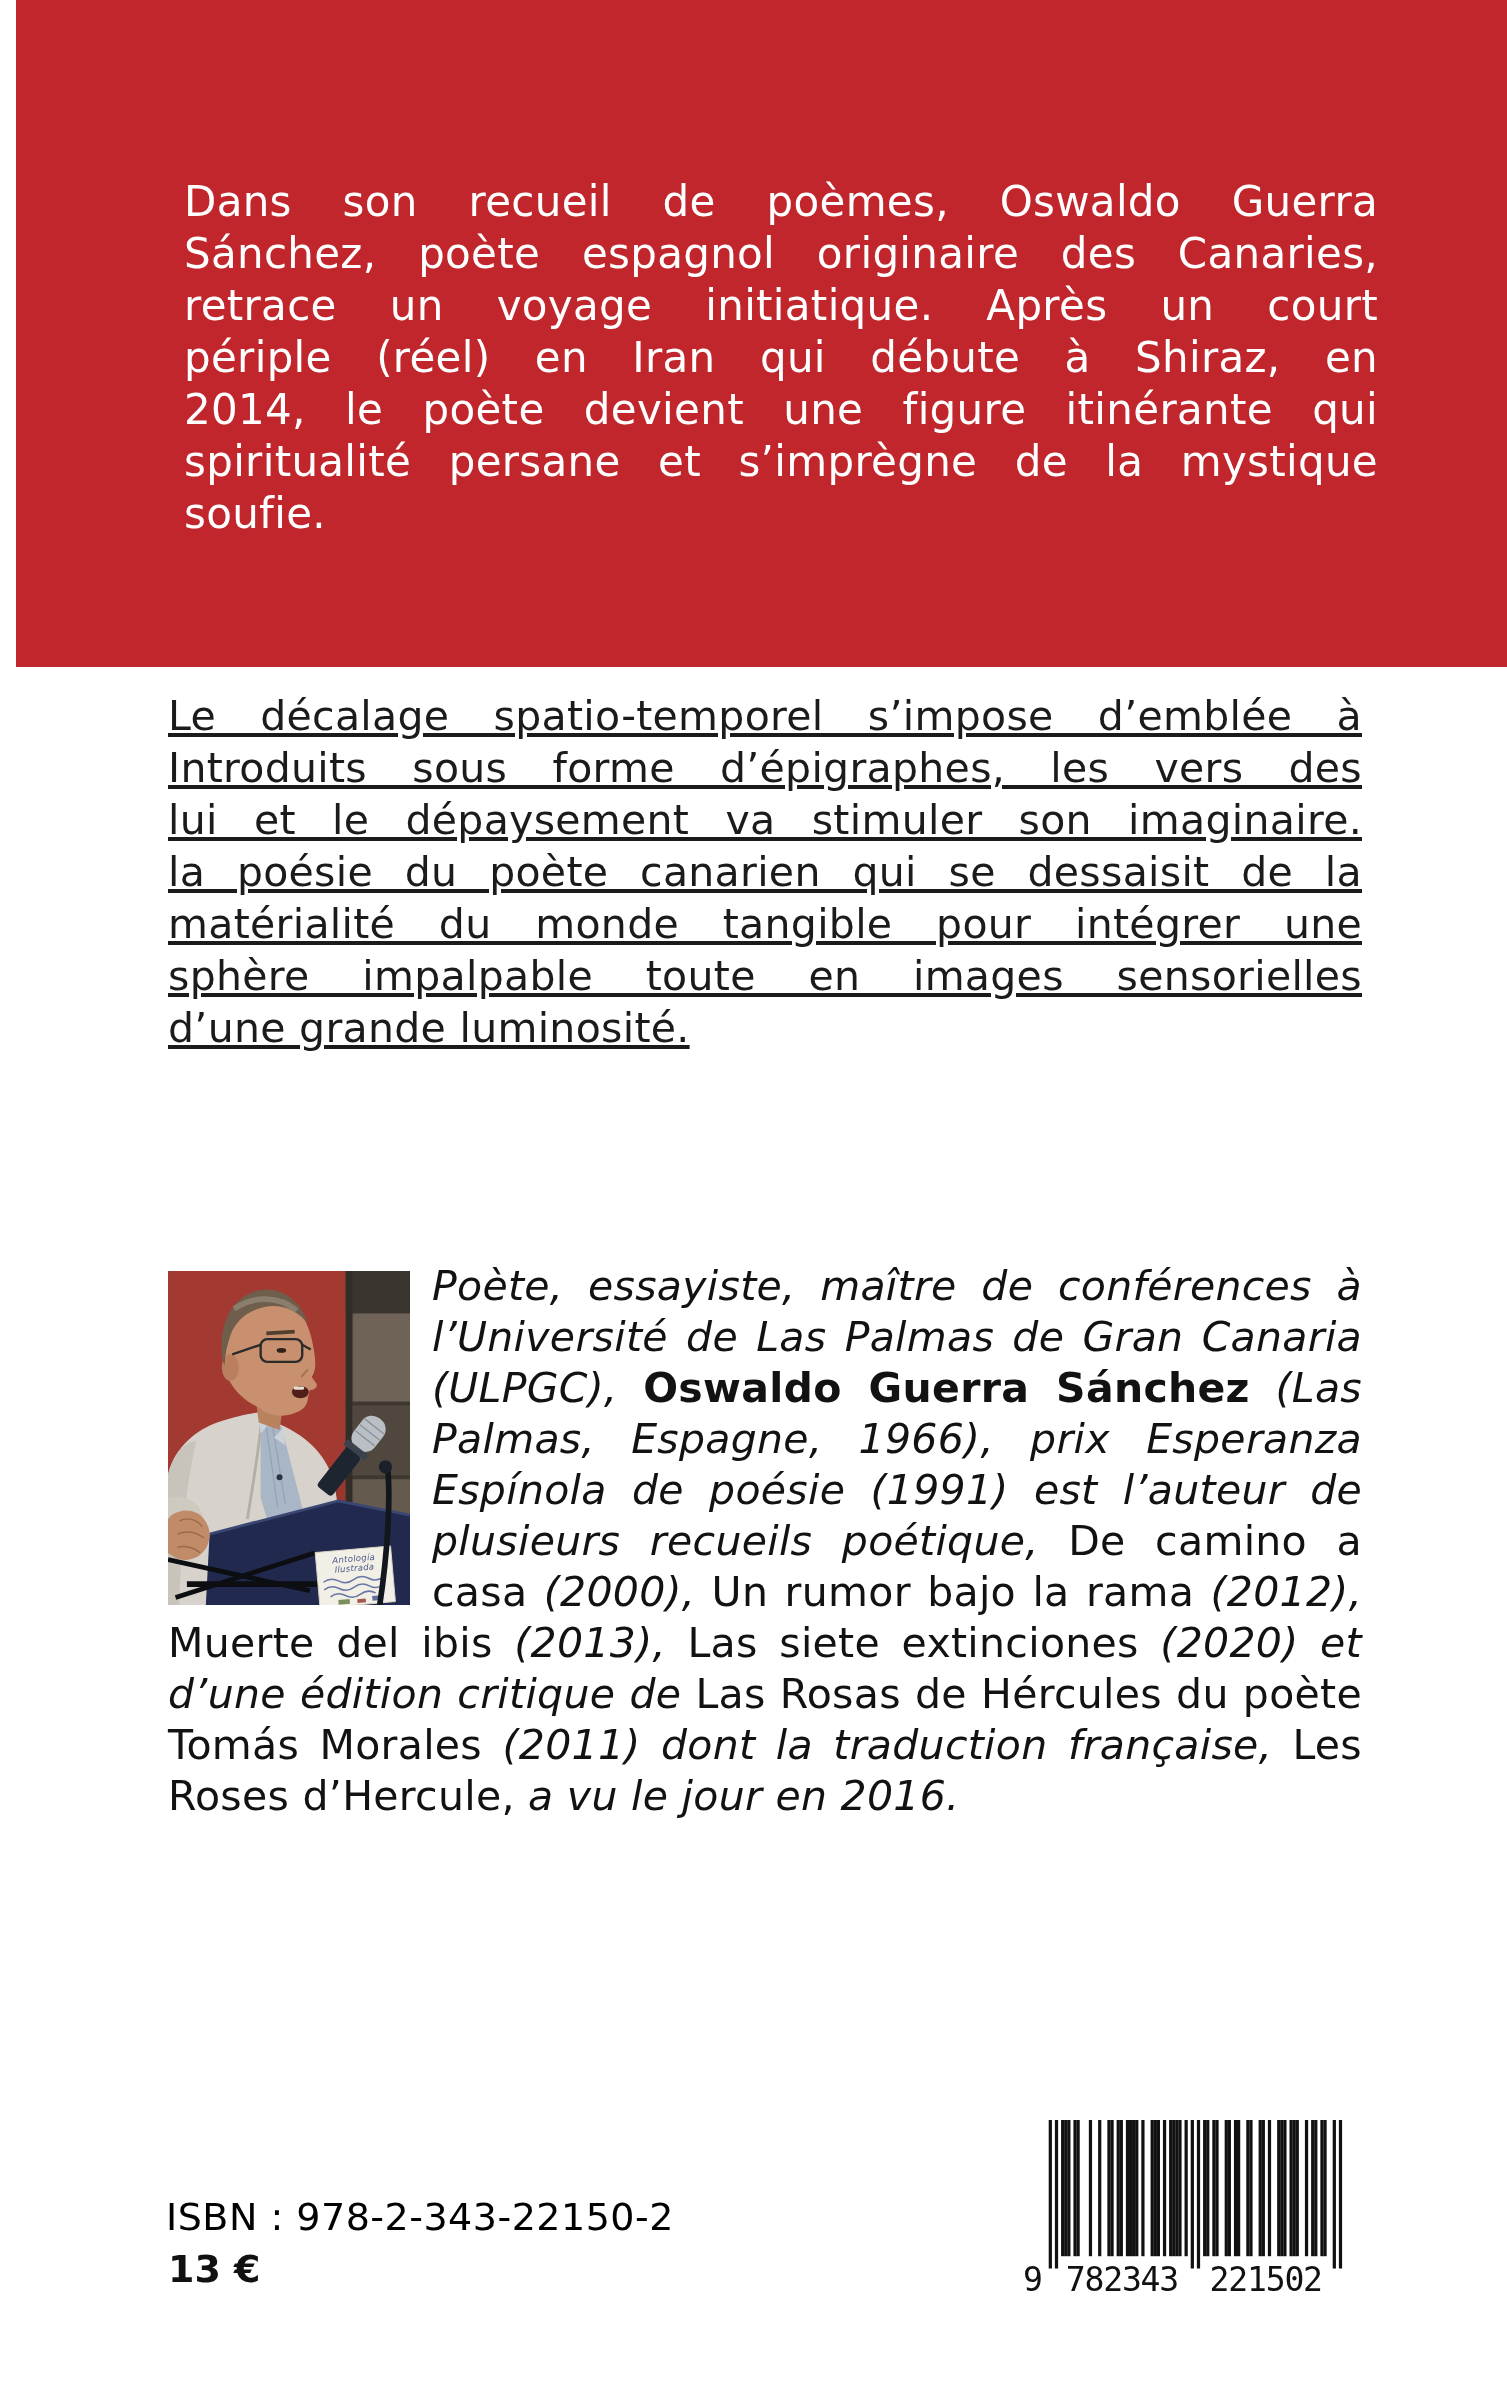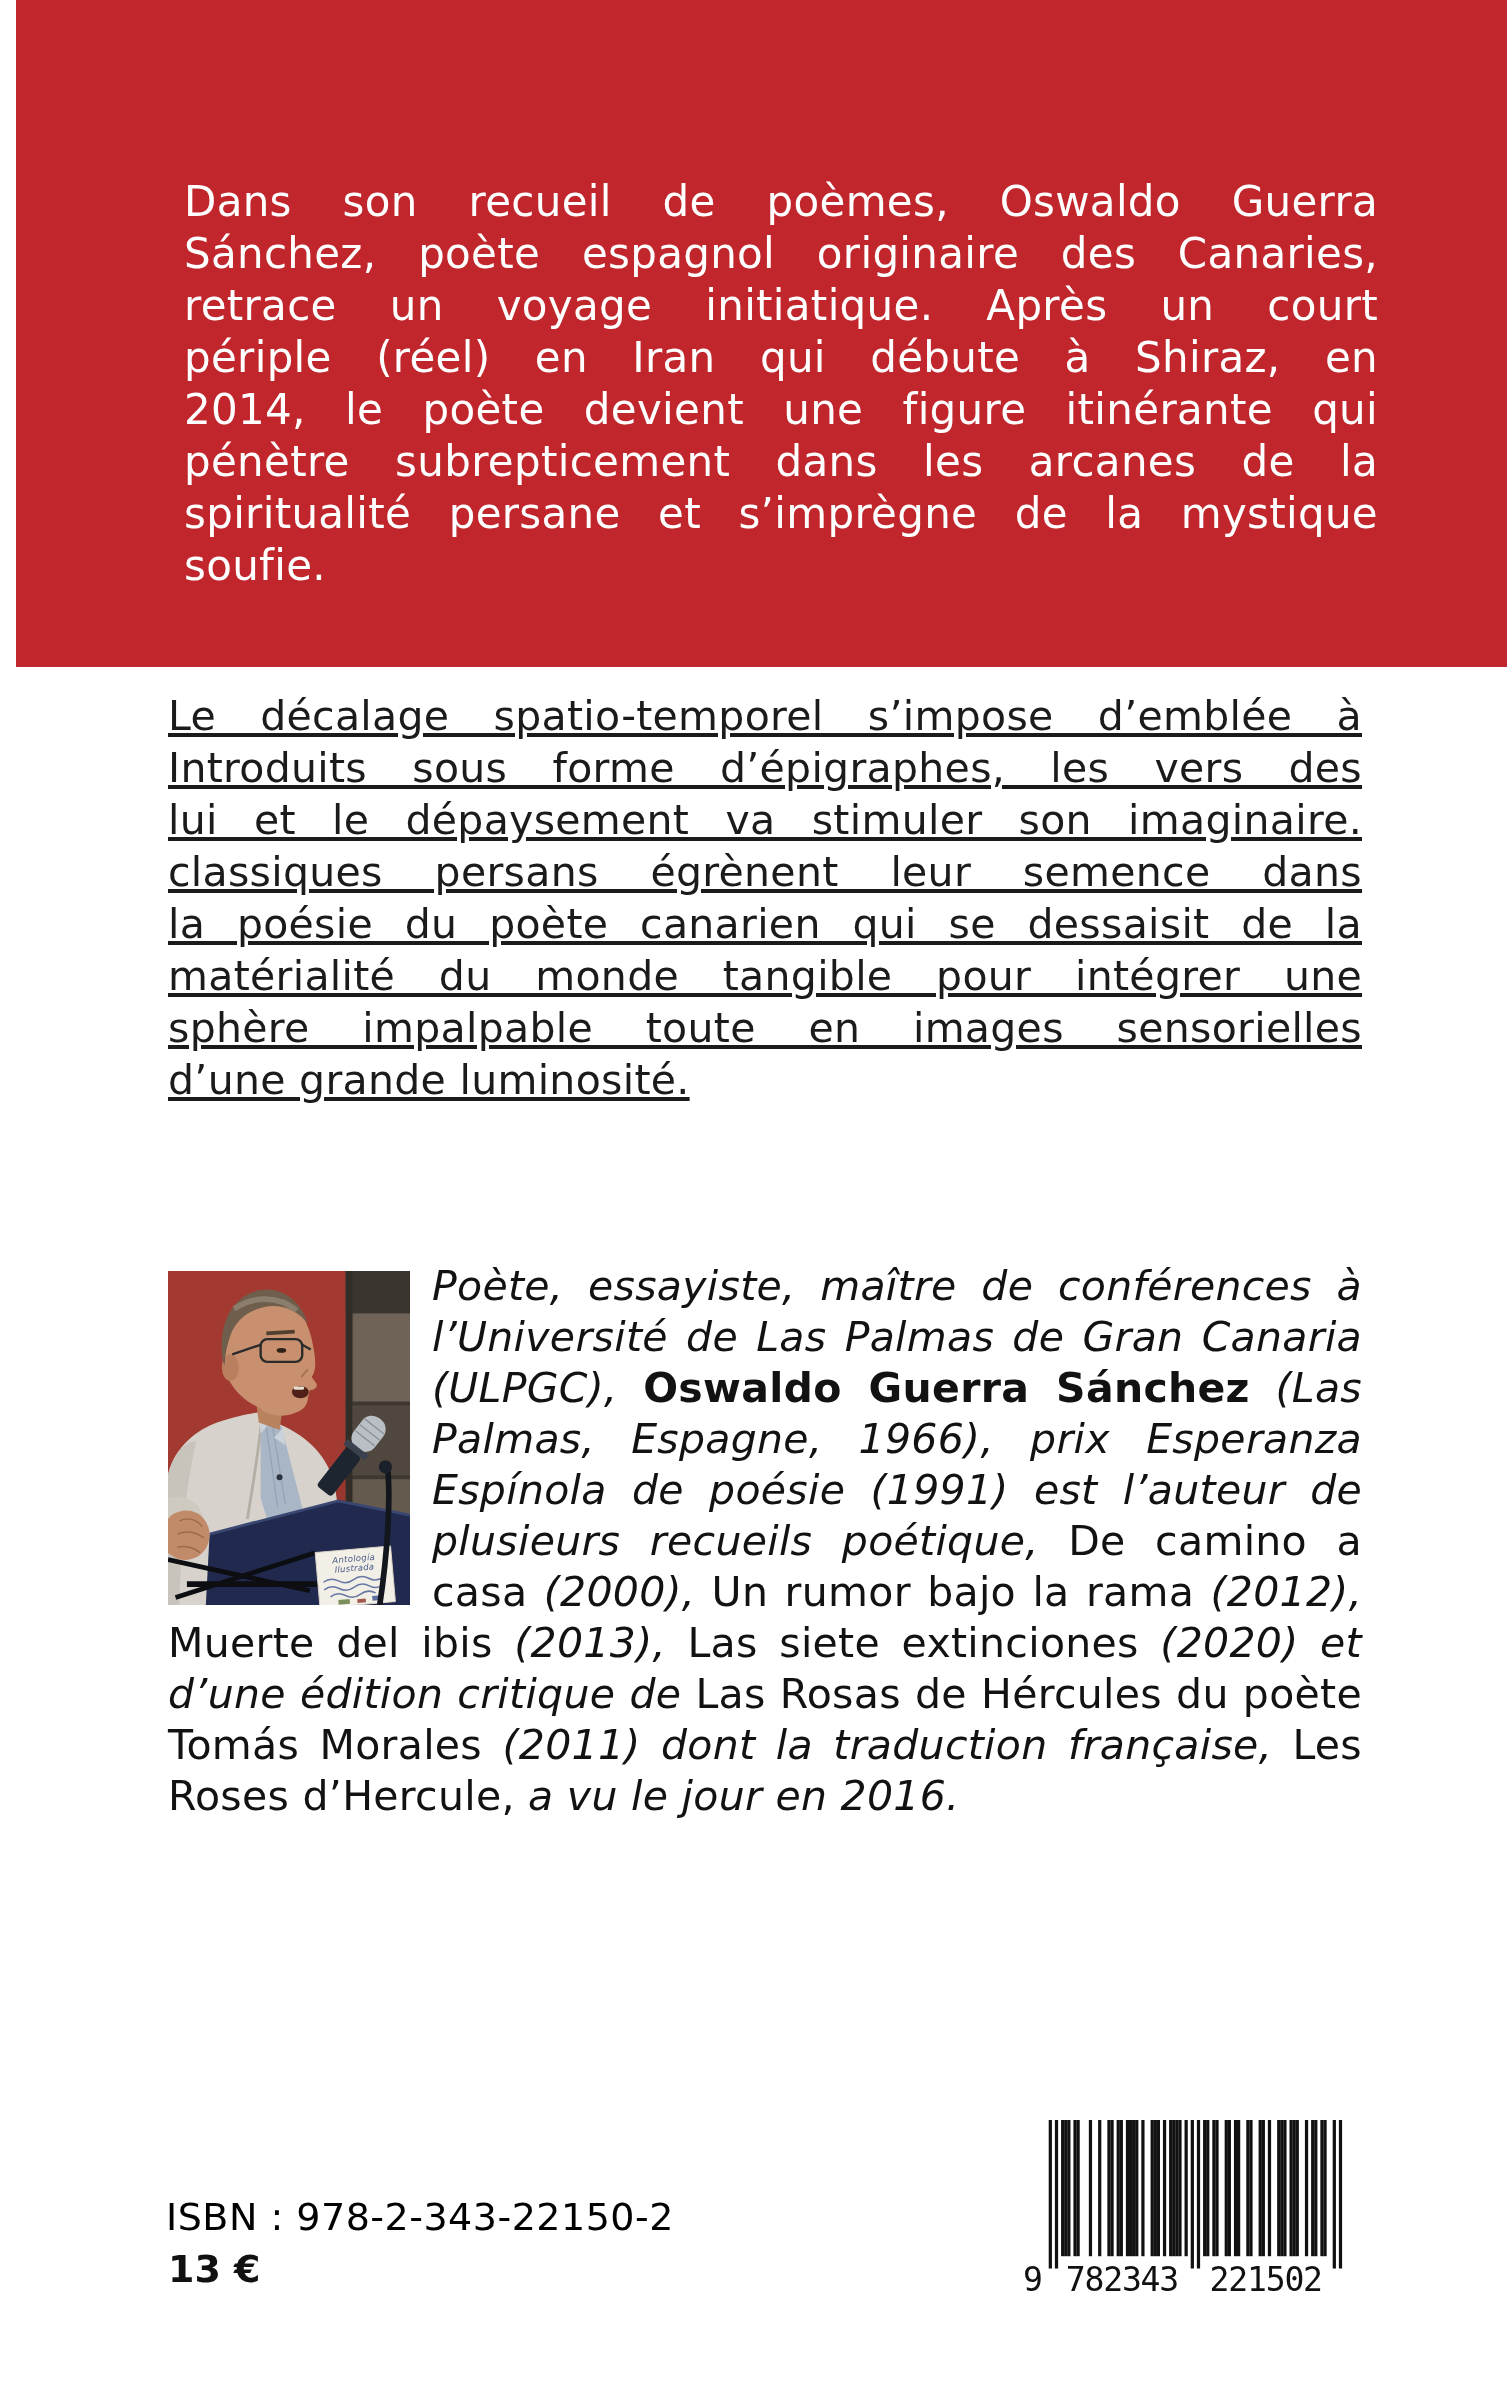--- a/index.html
+++ b/index.html
@@ -32,31 +32,29 @@
 
 <div class="page">
 
   <header class="red-band">
     <div class="para intro">
         <div class="jline">Dans son recueil de poèmes, Oswaldo Guerra</div>
         <div class="jline">Sánchez, poète espagnol originaire des Canaries,</div>
         <div class="jline">retrace un voyage initiatique. Après un court</div>
         <div class="jline">périple (réel) en Iran qui débute à Shiraz, en</div>
         <div class="jline">2014, le poète devient une figure itinérante qui</div>
-        <div class="jline">pénètre subrepticement dans les arcanes de la</div>
         <div class="jline">spiritualité persane et s’imprègne de la mystique</div>
         <div class="jline jline-last">soufie.</div>
       </div>
   </header>
 
   <section class="para synopsis">
       <div class="jline">Le décalage spatio-temporel s’impose d’emblée à</div>
       <div class="jline">Introduits sous forme d’épigraphes, les vers des</div>
       <div class="jline">lui et le dépaysement va stimuler son imaginaire.</div>
-      <div class="jline">classiques persans égrènent leur semence dans</div>
       <div class="jline">la poésie du poète canarien qui se dessaisit de la</div>
       <div class="jline">matérialité du monde tangible pour intégrer une</div>
       <div class="jline">sphère impalpable toute en images sensorielles</div>
       <div class="jline jline-last">d’une grande luminosité.</div>
     </section>
 
   <section class="bio">
     <span class="photo-wrap">
       <svg viewBox="0 0 256 353" preserveAspectRatio="none" style="font-size:43px">
 

